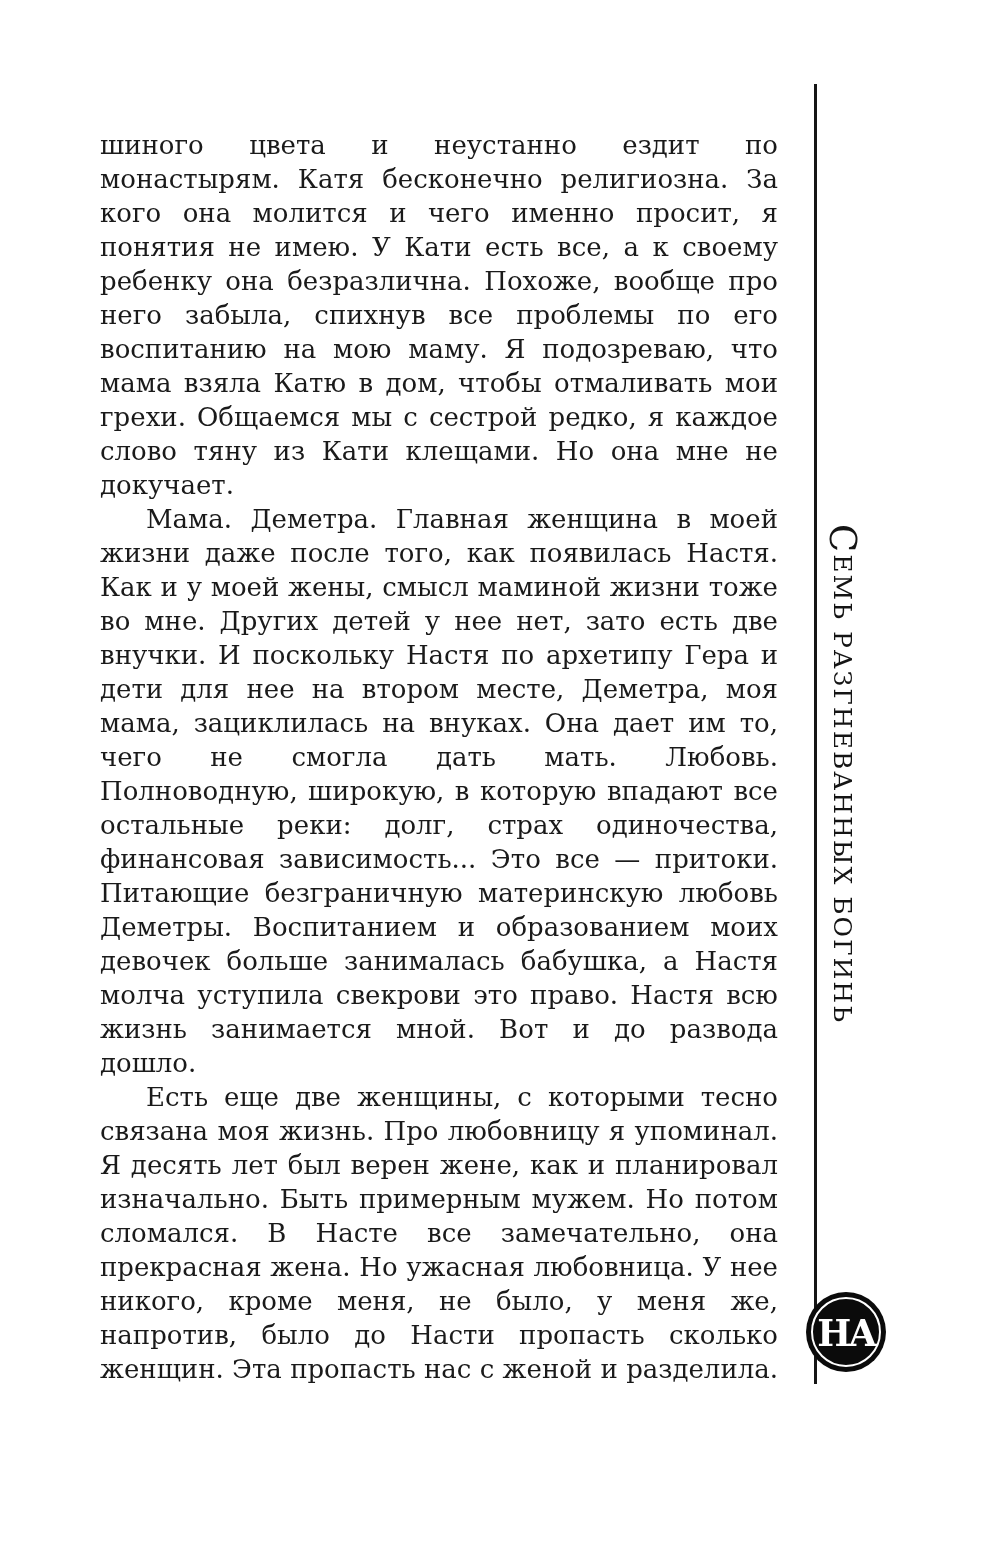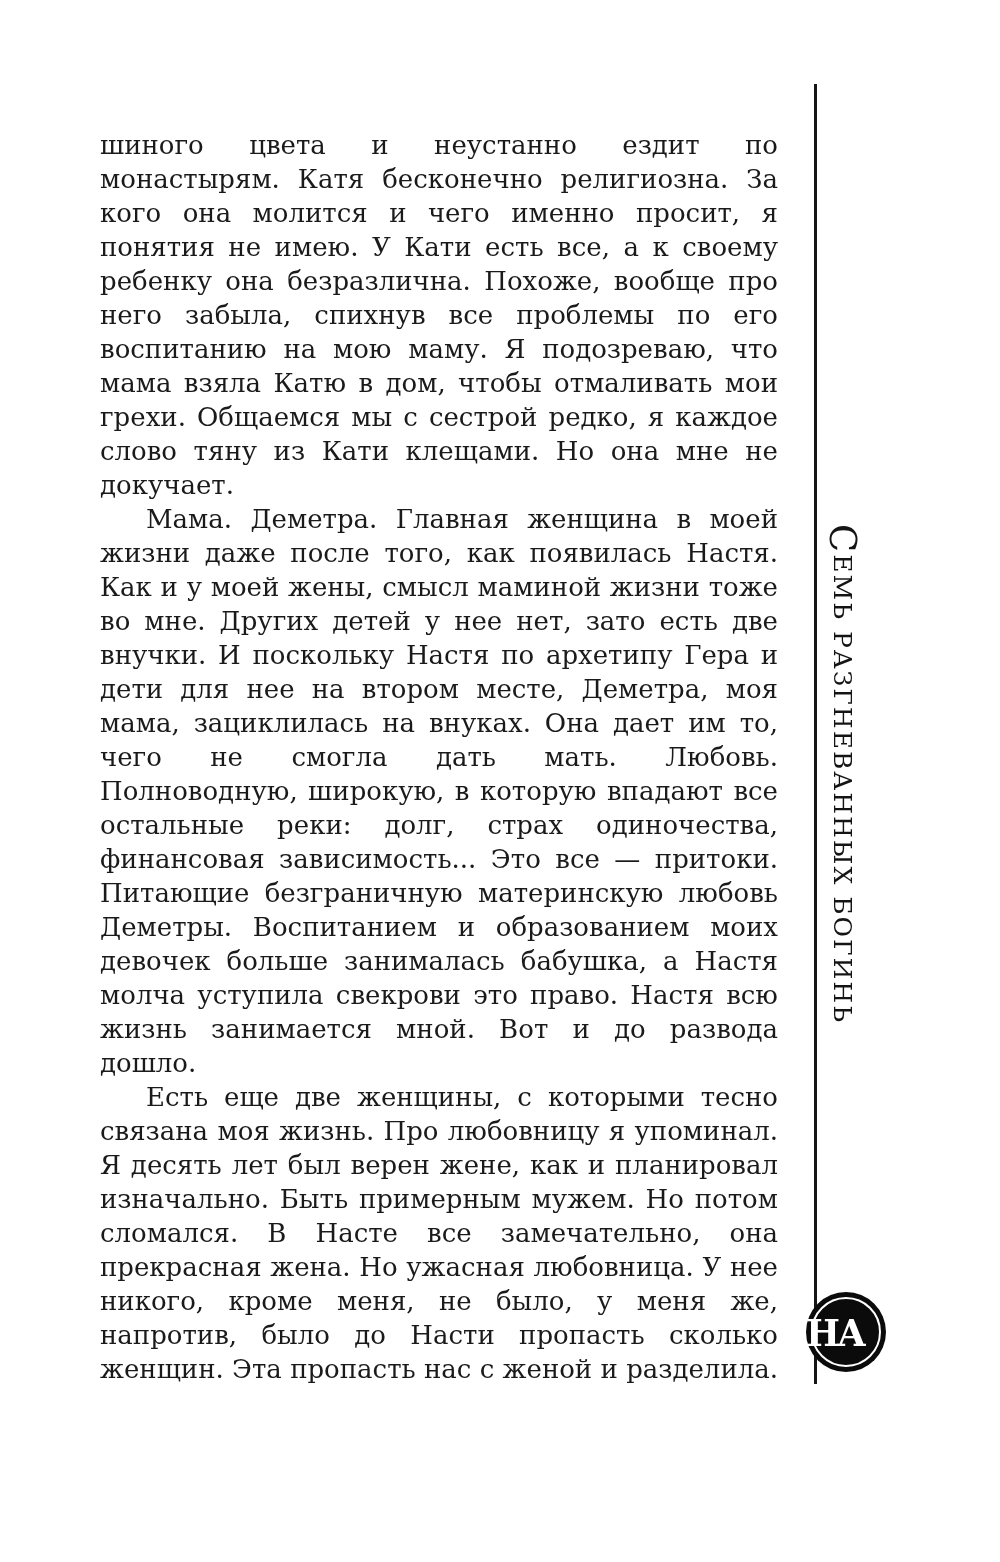--- a/index.html
+++ b/index.html
@@ -62,20 +62,21 @@
     .logo {
       position: absolute;
       left: 806px;
       top: 1292px;
       width: 80px;
       height: 80px;
       background: #0b0b0b;
       border-radius: 50%;
       display: flex;
       align-items: center;
+      justify-content: center;
     }
     .logo::before {
       content: "";
       position: absolute;
       inset: 5px;
       border: 2px solid #ffffff;
       border-radius: 50%;
     }
     .logo-text {
       position: relative;

